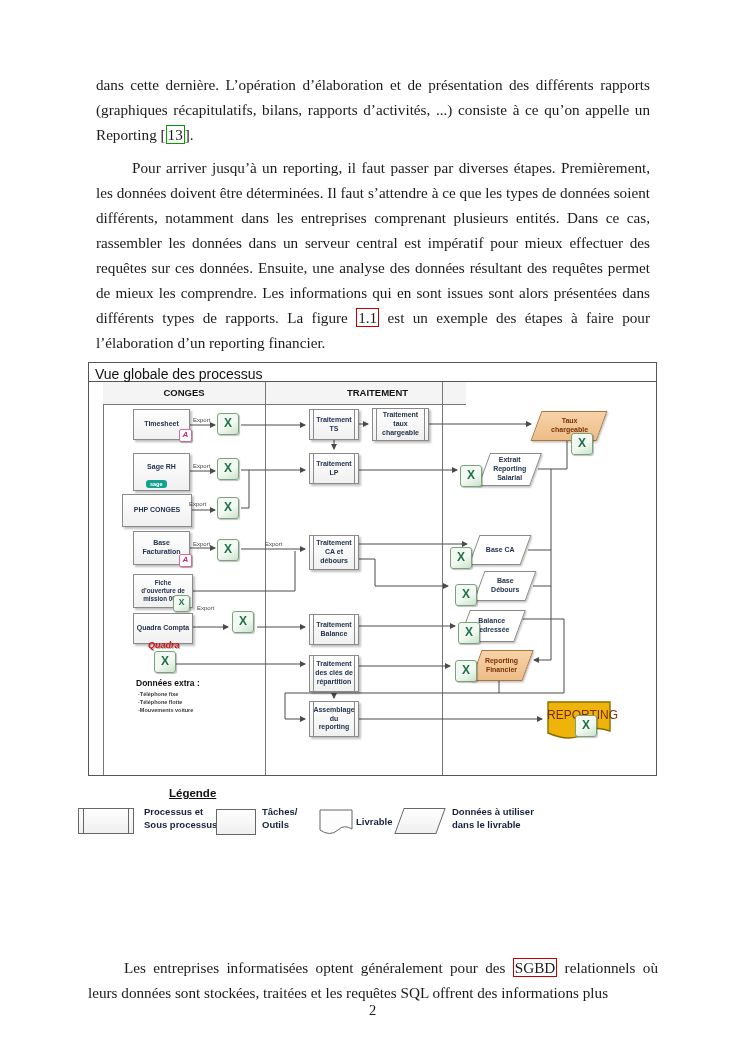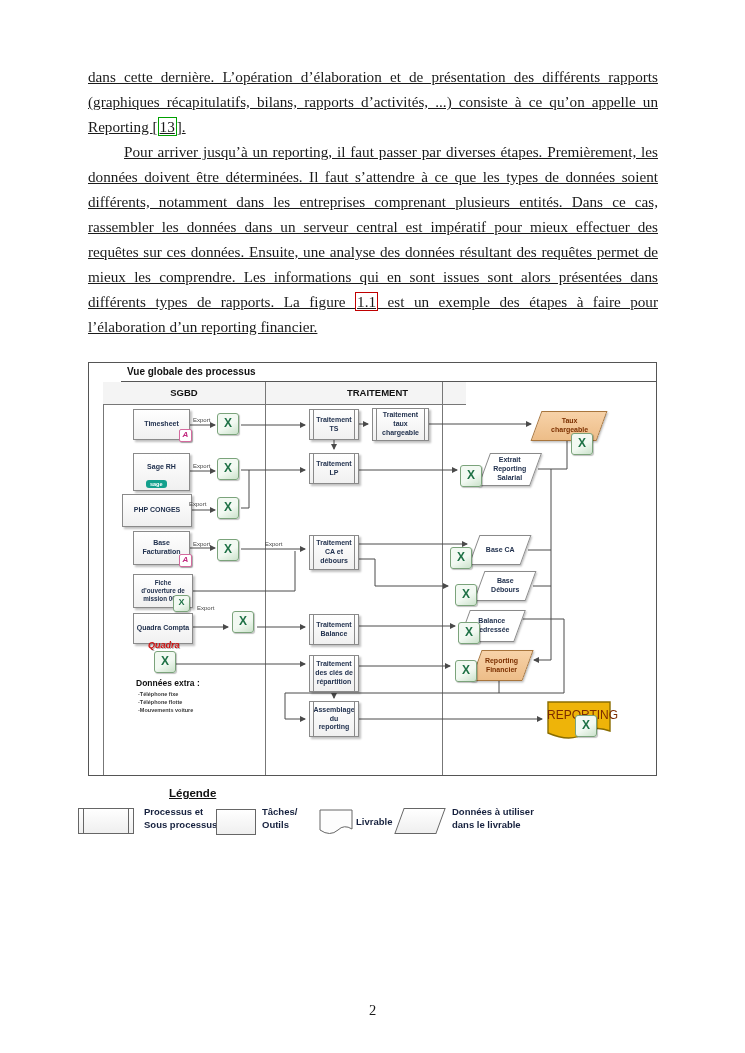--- a/index.html
+++ b/index.html
@@ -1,25 +1,25 @@
 <!DOCTYPE html>
 <html><head>
 <meta charset="utf-8">
 <style>
   html,body{margin:0;padding:0;background:#ffffff;}
   .page{position:relative;width:745px;height:1053px;background:#fff;font-family:"Liberation Serif",serif;color:#1a1a1a;overflow:hidden;}
   .textblock{position:absolute;left:88px;width:570px;text-align:justify;font-size:15.2px;line-height:25px;}
-  .textblock p{margin:0;text-decoration:underline;}
+  .textblock p{margin:8px;}
   .indent{text-indent:36px;}
   .cite-box{border:1px solid #00a000;padding:0 1px;}
   .ref-box{border:1px solid #c00000;padding:0 1px;}
 
   
   .figure{position:absolute;left:88px;top:362px;width:569px;height:414px;border:1.4px solid #555;font-family:"Liberation Sans",sans-serif;background:#fff;box-sizing:border-box;}
-  .fig-title{height:19px;border-bottom:1.2px solid #555;font-size:10px;font-weight:bold;color:#111;padding:3px 0 0 6px;box-sizing:border-box;margin-left:32px;}
+  .fig-title{height:19px;border-bottom:1.2px solid #555;font-size:14px;font-weight:normal;color:#111;padding:3px 0 0 6px;box-sizing:border-box;}
   .lane{position:absolute;left:0;top:19px;bottom:0;width:14px;border-right:1px solid #777;}
   .colhead{position:absolute;top:19px;height:22px;background:#f4f4f4;border-bottom:1px solid #777;text-align:center;font-size:9.5px;font-weight:bold;color:#111;line-height:22px;}
   .colline{position:absolute;top:19px;bottom:0;width:0;border-left:1px solid #777;}
   .connectors{position:absolute;left:0;top:0;}
 
   .node{position:absolute;background:linear-gradient(#ffffff,#f0f0f0);border:1px solid #8a8a8a;box-shadow:1.5px 1.5px 2px rgba(0,0,0,.25);display:flex;align-items:center;justify-content:center;text-align:center;font-weight:bold;font-size:7px;line-height:1.25;color:#22324f;box-sizing:border-box;}
   .nlabel{white-space:pre-line;}
   .proc::before,.proc::after{content:"";position:absolute;top:0;bottom:0;width:1px;background:#8a8a8a;}
   .proc::before{left:3px;}
   .proc::after{right:3px;}
@@ -59,21 +59,21 @@
 <div class="page">
 
   <div class="textblock" style="top:64px;">
     <p><span>dans cette dernière. L’opération d’élaboration et de présentation des différents rapports (graphiques récapitulatifs, bilans, rapports d’activités, ...) consiste à ce qu’on appelle un Reporting </span><span>[</span><span class="cite-box">13</span><span>]</span><span>.</span></p>
     <p class="indent"><span>Pour arriver jusqu’à un reporting, il faut passer par diverses étapes. Premièrement, les données doivent être déterminées. Il faut s’attendre à ce que les types de données soient différents, notamment dans les entreprises comprenant plusieurs entités. Dans ce cas, rassembler les données dans un serveur central est impératif pour mieux effectuer des requêtes sur ces données. Ensuite, une analyse des données résultant des requêtes permet de mieux les comprendre. Les informations qui en sont issues sont alors présentées dans différents types de rapports. La figure </span><span class="ref-box">1.1</span><span> est un exemple des étapes à faire pour l’élaboration d’un reporting financier.</span></p>
   </div>
 
   <div class="figure">
     <div class="fig-title">Vue globale des processus</div>
     <div class="lane"></div>
-    <div class="colhead" style="left:14px;width:162px;">SGBD</div>
+    <div class="colhead" style="left:14px;width:162px;">CONGES</div>
     <div class="colhead" style="left:176px;width:177px;padding-left:24px;">TRAITEMENT</div>
     <div class="colline" style="left:176px;"></div>
     <div class="colline" style="left:353px;"></div>
 
     <svg class="connectors" width="569" height="412" viewBox="0 0 569 412">
       <defs>
         <marker id="ah" markerWidth="7" markerHeight="7" refX="5" refY="3" orient="auto">
           <path d="M0,0 L6,3 L0,6 z" fill="#4a4a4a"></path>
         </marker>
       </defs>
@@ -239,16 +239,17 @@
     <svg style="position:absolute;left:247px;top:22px;" width="34" height="28" viewBox="0 0 34 28">
       <path d="M1,1 L33,1 L33,20 Q25,15 19,21 Q11,28 1,21 Z" fill="#fdfdfd" stroke="#666" stroke-width="1"></path>
     </svg>
     <div class="lg-label" style="left:284px;top:29px;">Livrable</div>
     <div class="lg-shape lg-para" style="left:327px;top:21px;width:42px;height:26px;"></div>
     <div class="lg-label" style="left:380px;top:19px;">Données à utiliser
 dans le livrable</div>
   </div>
 
 
+  <p class="p3"><span>Les entreprises informatisées optent généralement pour des </span><span class="ref-box">SGBD</span><span> relationnels où leurs données sont stockées, traitées et les requêtes SQL offrent des informations plus</span></p>
 
   <div class="pagenum">2</div>
 
 </div>
 
 </body></html>

